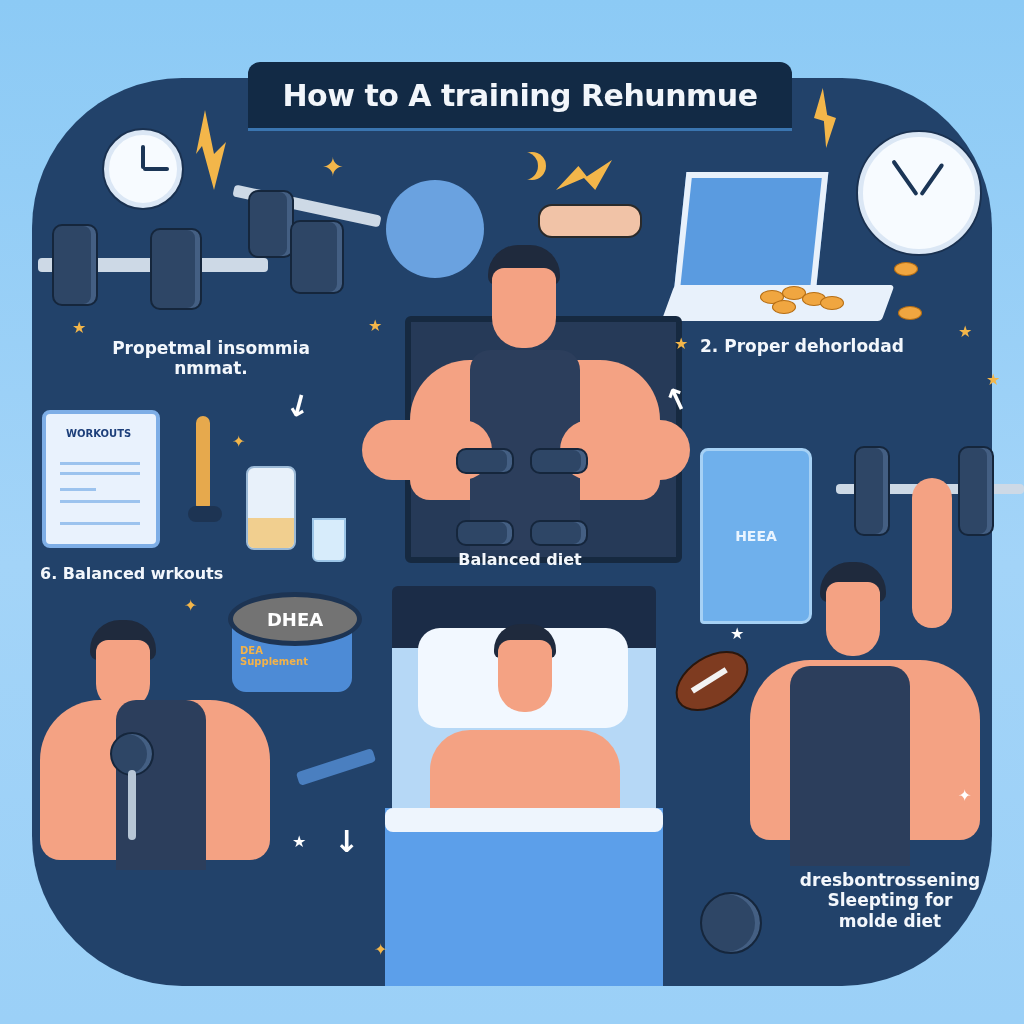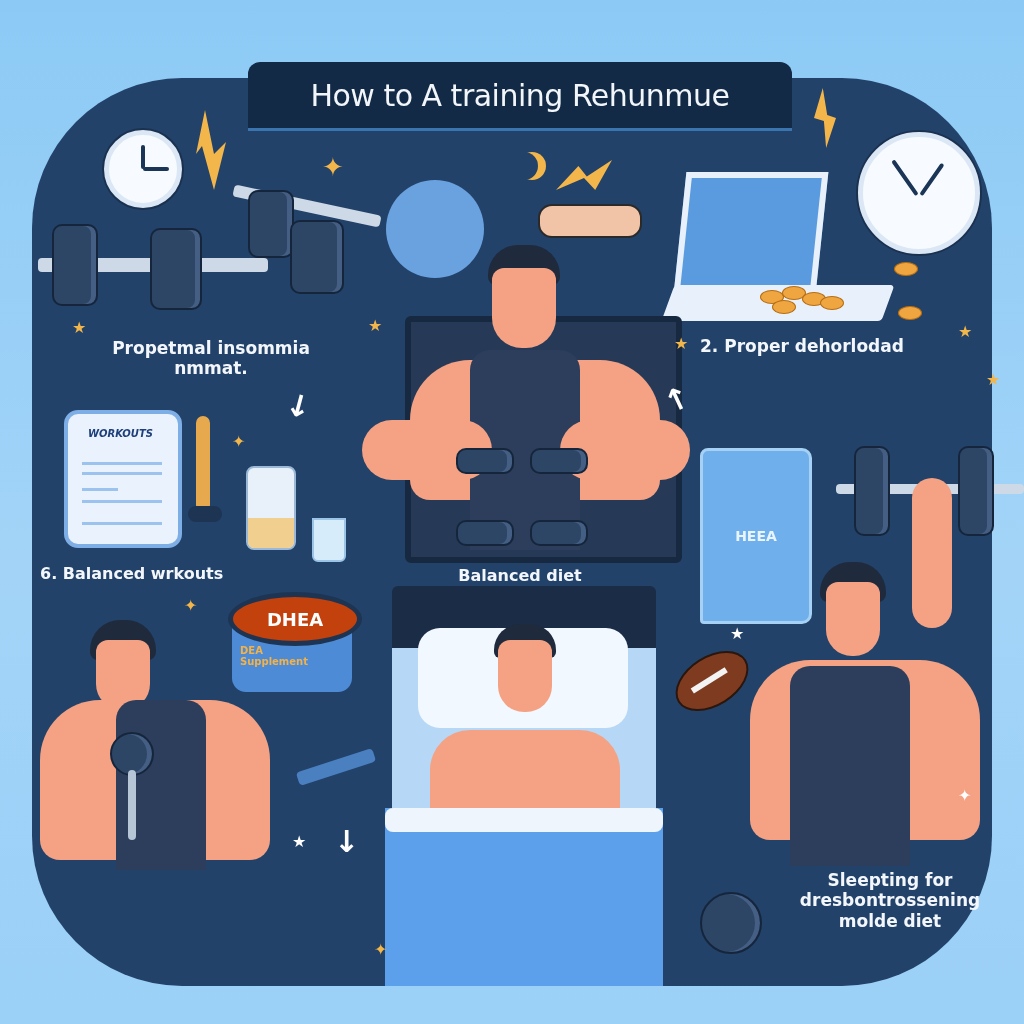--- a/index.html
+++ b/index.html
@@ -2,21 +2,21 @@
 <html><head>
 <meta charset="utf-8">
 <style>
   html,body{margin:0;padding:0;}
   body{width:1024px;height:1024px;position:relative;overflow:hidden;
        background:linear-gradient(180deg,#8ccaf5 0%,#a3d4f8 55%,#9bd0f7 100%);
        font-family:"DejaVu Sans","Liberation Sans",sans-serif;}
   .panel-clip{position:absolute;left:32px;top:78px;width:960px;height:908px;border-radius:150px;background:#22426a;}
   .title-bar{position:absolute;left:248px;top:62px;width:544px;height:66px;background:#122a45;
              border-radius:12px 12px 0 0;border-bottom:3px solid #3a75b0;display:flex;align-items:center;justify-content:center;}
-  .title-bar span{color:#f2f6fb;font-weight:normal;font-size:30px;letter-spacing:-0.5px;text-align:center;}
+  .title-bar span{color:#f2f6fb;font-weight:bold;font-size:30px;letter-spacing:-0.5px;text-align:center;}
   .label{position:absolute;color:#f3f7fc;font-weight:bold;text-align:center;line-height:1.2;}
   .star{position:absolute;color:#f3b64a;font-size:16px;}
   .wstar{position:absolute;color:#ffffff;font-size:16px;}
   
   .clock{position:absolute;border-radius:50%;background:#f7fbff;border:5px solid #dbe7f5;box-shadow:0 0 0 2px #1a3150;}
   .clock .h{position:absolute;background:#1b3556;border-radius:2px;transform-origin:50% 100%;}
   .wallclock{position:absolute;border-radius:50%;background:#6aa2e0;}
   
   .bar{position:absolute;background:#cdd9e6;border-radius:4px;}
   .plate{position:absolute;background:#2e4666;border-radius:10px;box-shadow:inset -5px 0 0 #445f83;border:2px solid #15263c;}
@@ -29,25 +29,25 @@
   .tank{background:#2c3e5c;}
   .hair{background:#1f2a3d;}
   
   .bed-frame{position:absolute;left:392px;top:586px;width:264px;height:400px;background:#1b2c47;border-radius:6px;}
   .bed-sheet{position:absolute;left:392px;top:648px;width:264px;height:338px;background:#b6d8f6;}
   .pillow{position:absolute;left:418px;top:628px;width:210px;height:100px;background:#f2f8ff;border-radius:22px;}
   .blanket{position:absolute;left:385px;top:808px;width:278px;height:178px;background:#5c9fea;}
   .blanket-top{position:absolute;left:385px;top:808px;width:278px;height:24px;background:#eef5fd;border-radius:8px;}
   .chair{position:absolute;left:405px;top:316px;width:265px;height:235px;background:#263a58;border:6px solid #162940;border-radius:6px;}
   
-  .jar-lid{position:absolute;left:228px;top:592px;width:124px;height:44px;background:#c2410c;border-radius:50%;border:5px solid #1d3453;display:flex;align-items:center;justify-content:center;}
+  .jar-lid{position:absolute;left:228px;top:592px;width:124px;height:44px;background:#737373;border-radius:50%;border:5px solid #1d3453;display:flex;align-items:center;justify-content:center;}
   .jar-body{position:absolute;left:232px;top:622px;width:120px;height:70px;background:#4d8bd6;border-radius:0 0 14px 14px;}
   .jar-lid span{color:#fff;font-weight:bold;font-size:18px;}
   .jar-text{position:absolute;left:240px;top:645px;color:#f2b24a;font-weight:bold;font-size:10px;line-height:1.1;}
-  .clip{position:absolute;left:64px;top:410px;width:110px;height:130px;background:#e9f2fd;border:4px solid #7eaee6;border-radius:14px;font-style:italic;}
+  .clip{position:absolute;left:42px;top:410px;width:110px;height:130px;background:#e9f2fd;border:4px solid #7eaee6;border-radius:8px;}
   .clip .line{position:absolute;left:14px;height:3px;background:#9cc3ee;}
   .clip .head{position:absolute;left:20px;top:14px;font-size:10px;color:#1d3f7a;font-weight:bold;}
   .bottle{position:absolute;left:246px;top:466px;width:46px;height:80px;background:#e8f1fa;border-radius:8px;border:2px solid #9bb9d6;}
   .bottle-fill{position:absolute;left:0;bottom:0;width:100%;height:38%;background:#f1cf8f;border-radius:0 0 6px 6px;}
   .glass{position:absolute;left:312px;top:518px;width:30px;height:40px;background:#d7ecfb;border:2px solid #9bc4e6;border-radius:0 0 6px 6px;}
   .tube{position:absolute;left:538px;top:204px;width:100px;height:30px;background:#f1c3a7;border-radius:14px;border:2px solid #2a2a2a;}
   .banner{position:absolute;left:700px;top:448px;width:106px;height:170px;background:#6fb0ec;border-radius:8px 10px 10px 4px;border:3px solid #a6d1f5;display:flex;align-items:center;justify-content:center;}
   .banner span{color:#e9f4ff;font-weight:bold;font-size:14px;}
   .football{position:absolute;left:672px;top:656px;width:76px;height:46px;background:#7e3b20;border-radius:50%;transform:rotate(-32deg);border:2px solid #2a160c;}
   .football .lace{position:absolute;left:16px;top:18px;width:40px;height:6px;background:#f3f3f3;}
@@ -134,21 +134,21 @@
 <div style="position:absolute;left:196px;top:416px;width:14px;height:96px;background:#e6a94d;border-radius:7px;"></div>
 <div style="position:absolute;left:188px;top:506px;width:34px;height:16px;background:#1d3453;border-radius:8px;"></div>
 <div class="bottle">
     <div class="bottle-fill"></div>
   </div>
 <div class="glass"></div>
 
 <div class="label" style="left:40px;top:564px;width:220px;font-size:16px;text-align:left;">
   <div>6. Balanced wrkouts</div>
 </div>
-<div class="label" style="left:440px;top:566px;width:160px;font-size:16px;">
+<div class="label" style="left:440px;top:550px;width:160px;font-size:16px;">
   <div>Balanced diet</div>
 </div>
 
 <div class="jar-body"></div>
 <div class="jar-lid">
     <span>DHEA</span>
   </div>
 <div class="jar-text" style="width:60px;">DEA Supplement</div>
 
 <div class="banner">
@@ -191,22 +191,22 @@
 <div>
   <div class="skin" style="position:absolute;left:912px;top:478px;width:40px;height:150px;border-radius:20px;"></div>
   <div class="hair" style="position:absolute;left:820px;top:562px;width:66px;height:40px;border-radius:30px 30px 8px 8px;"></div>
   <div class="skin" style="position:absolute;left:826px;top:582px;width:54px;height:74px;border-radius:12px 12px 26px 26px;"></div>
   <div class="skin" style="position:absolute;left:750px;top:660px;width:230px;height:180px;border-radius:60px 60px 20px 20px;"></div>
   <div class="tank" style="position:absolute;left:790px;top:666px;width:120px;height:200px;border-radius:20px 20px 0 0;"></div>
 </div>
 <div class="plate" style="left:700px;top:892px;width:58px;height:58px;border-radius:50%;"></div>
 
 <div class="label" style="left:770px;top:870px;width:240px;font-size:17px;">
+  <div>dresbontrossening</div>
   <div>Sleepting for</div>
-  <div>dresbontrossening</div>
   <div>molde diet</div>
 </div>
 
 <div class="star" style="left:72px;top:318px;">★</div>
 <div class="star" style="left:368px;top:316px;">★</div>
 <div class="star" style="left:674px;top:334px;">★</div>
 <div class="star" style="left:958px;top:322px;">★</div>
 <div class="star" style="left:986px;top:370px;">★</div>
 <div class="star" style="left:232px;top:432px;">✦</div>
 <div class="star" style="left:184px;top:596px;">✦</div>

